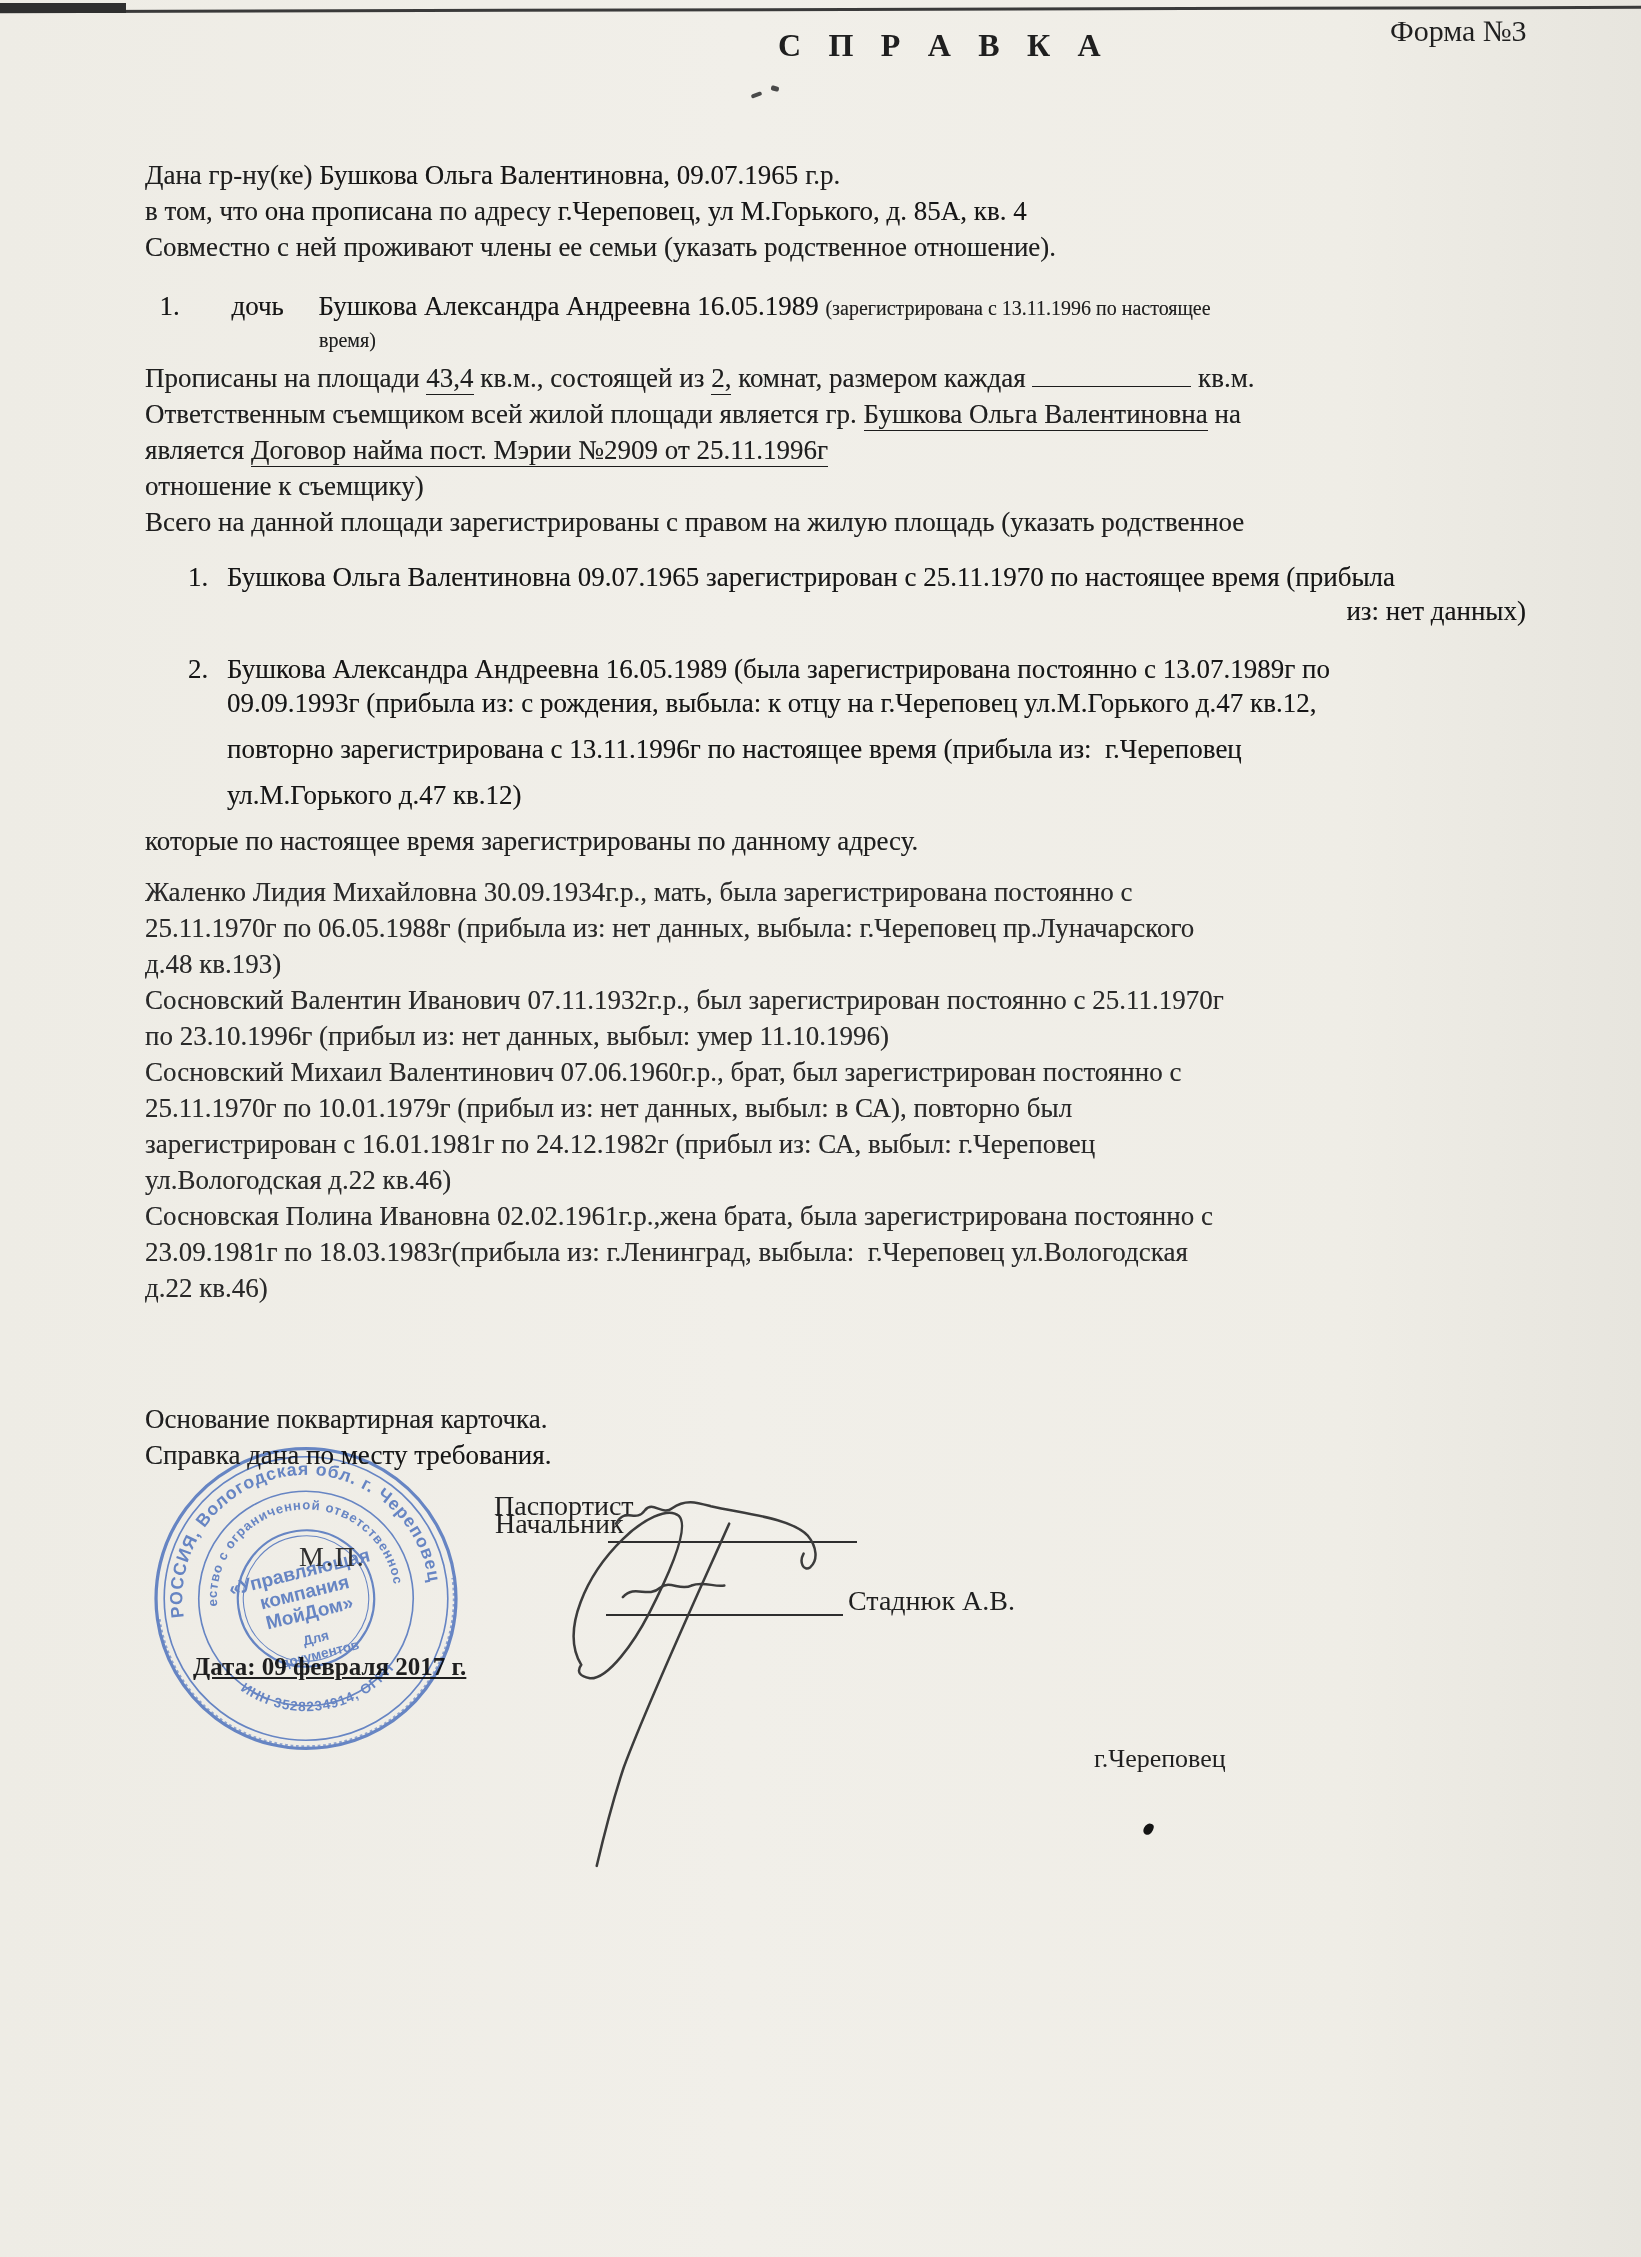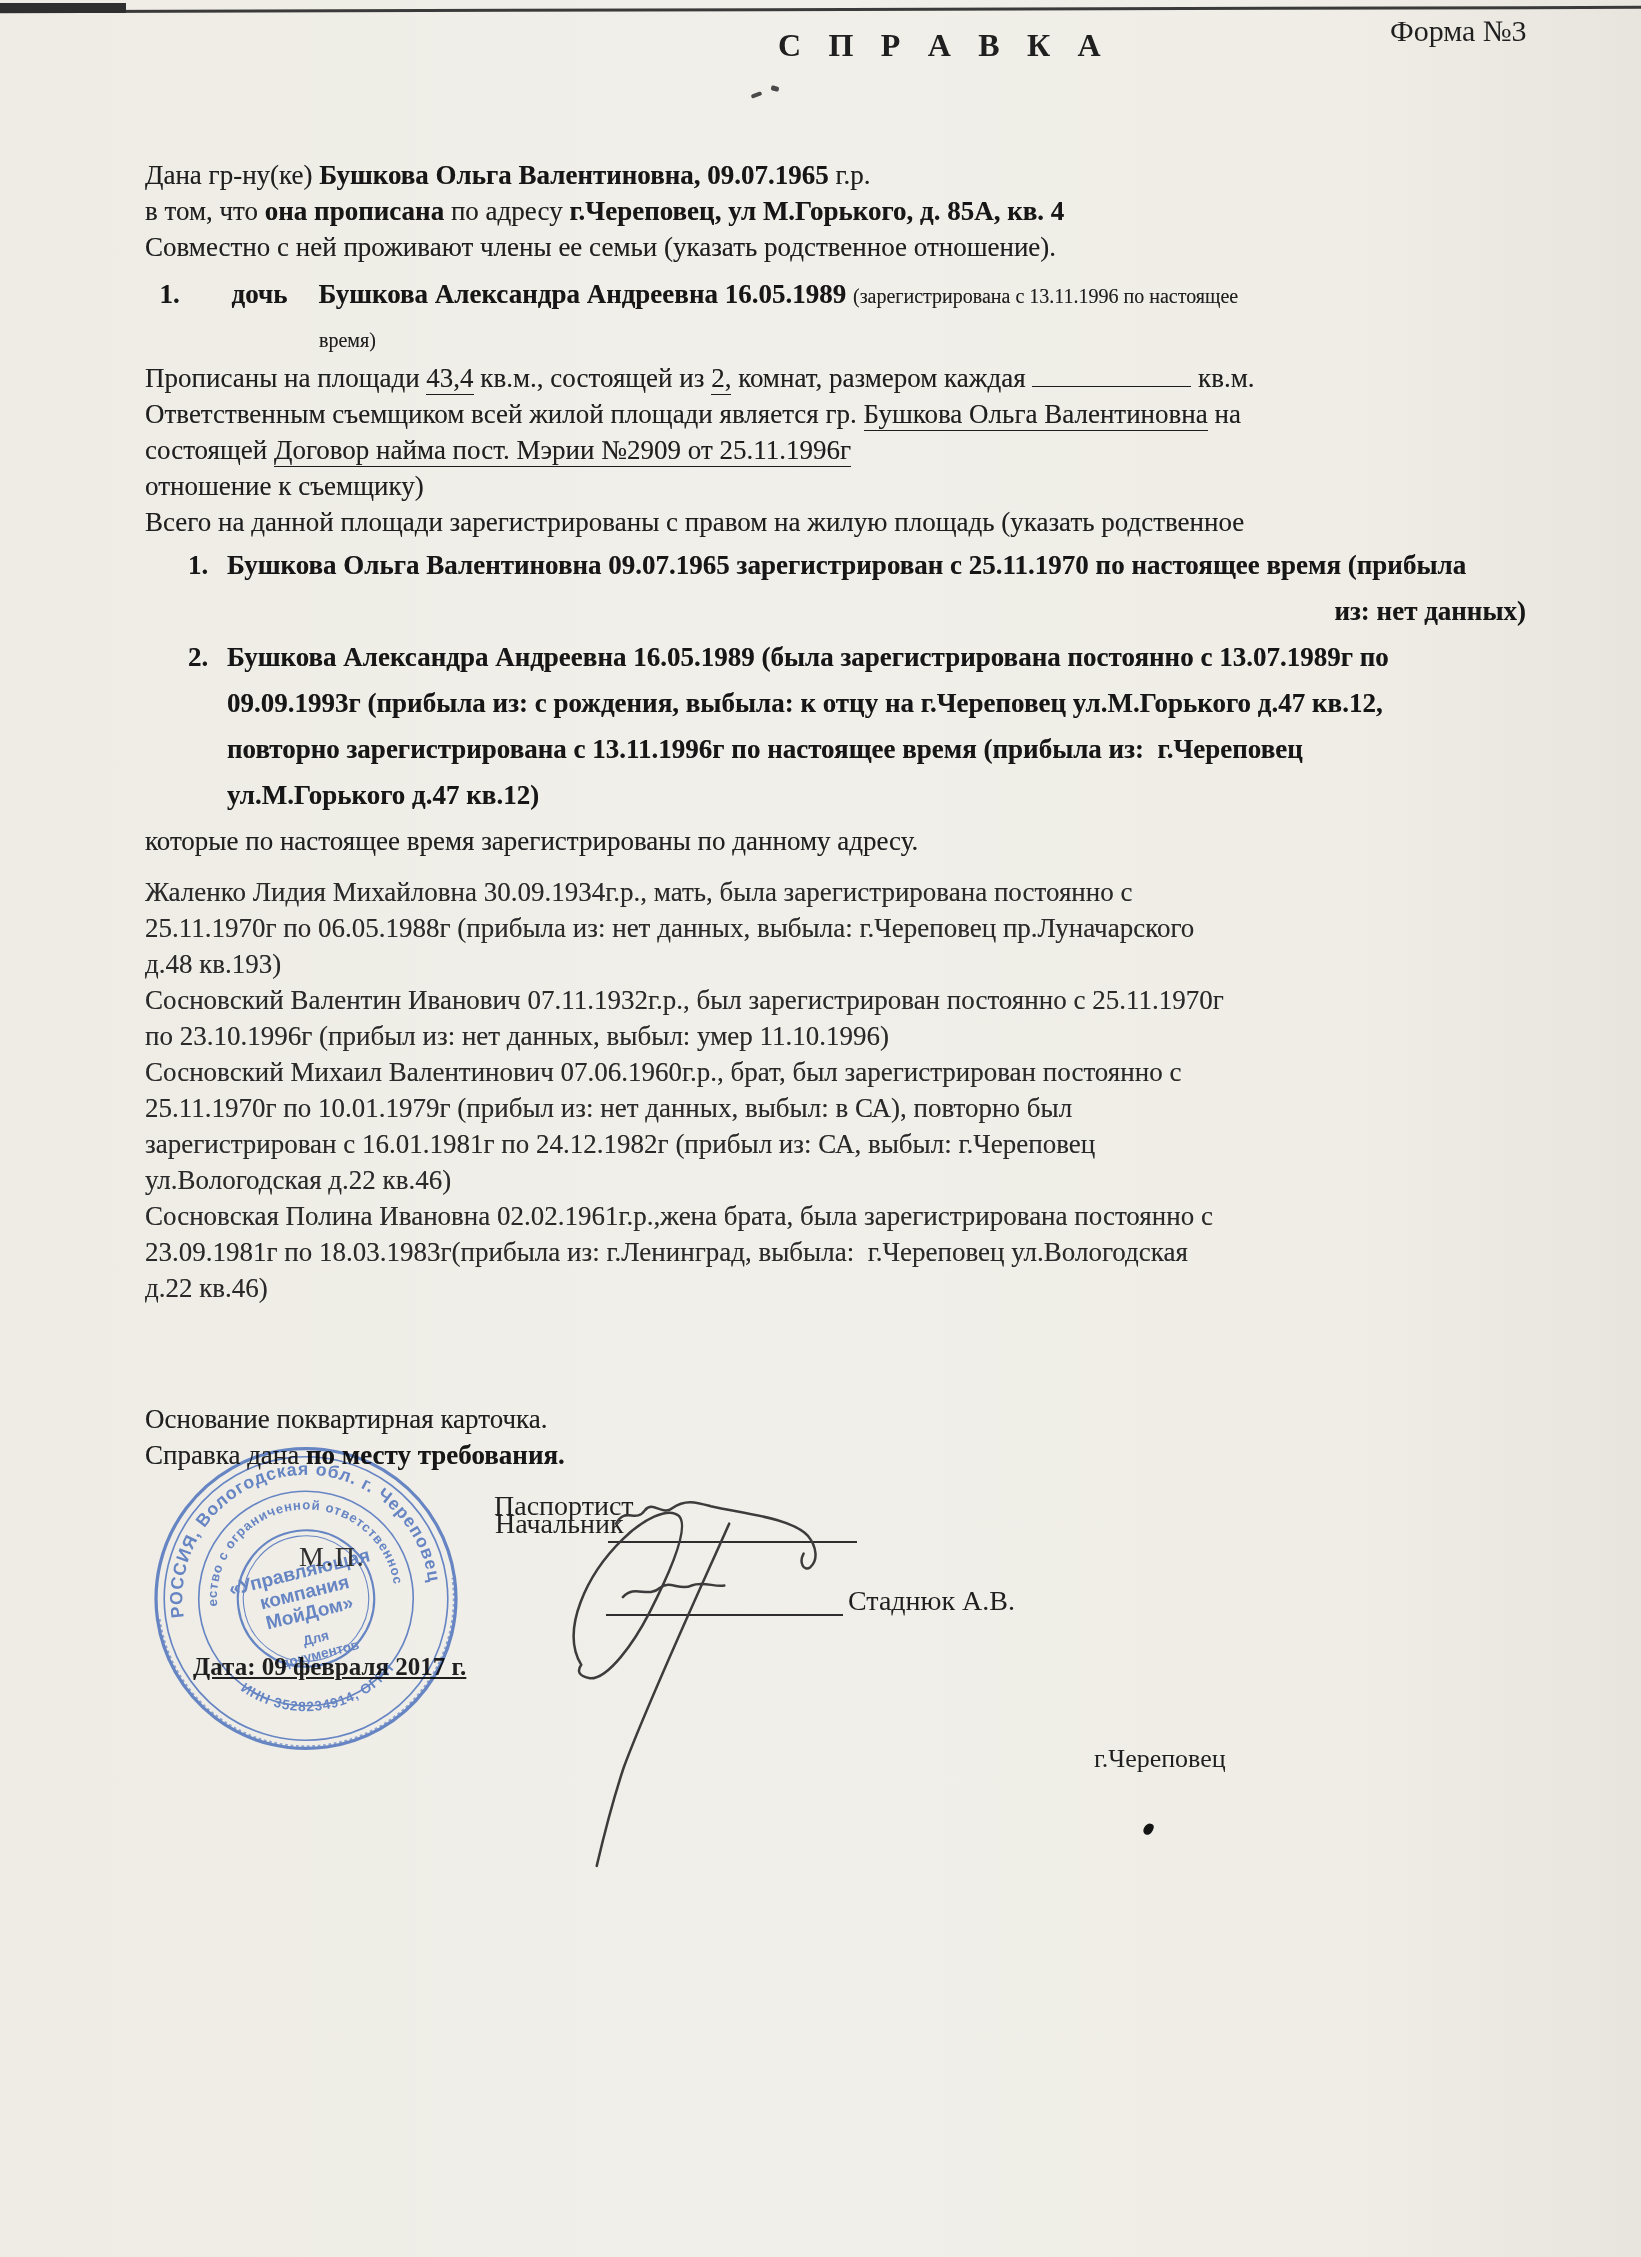--- a/index.html
+++ b/index.html
@@ -19,21 +19,21 @@
   .textcol{position:absolute;left:145px;top:145px;width:1381px;padding-top:11.6px;}
   .block .line{white-space:pre;height:var(--lh);line-height:var(--lh);font-size:27px;
                text-shadow:0 0 0.5px rgba(20,20,20,.4);}
   .b-intro{--lh:36px;}
   .b-family{--lh:44px;margin-top:7.7px;}
   .b-area{--lh:36px;}
   .b-reg{--lh:46px;margin-top:1.9px;}
   .b-note{--lh:36px;margin-top:4.8px;}
   .b-history{--lh:36px;margin-top:15.4px;color:#2a2a2a;}
   .b-basis{--lh:36px;margin-top:95px;}
-  .seg-b{font-weight:bold;color:#161616;}
+  .seg-b{font-weight:normal;color:#161616;margin-top:12px;}
   .seg-u{border-bottom:1.9px solid #1c1c1c;padding-bottom:1px;}
   .seg-sm{font-size:20px;}
   .seg-col{display:inline-block;}
   .seg-blank{display:inline-block;border-bottom:1.9px solid #1c1c1c;height:21px;vertical-align:baseline;}
 
   .abs{position:absolute;white-space:pre;}
   .sig-label{font-size:28px;}
   .sig-line{position:absolute;height:1.9px;background:#2e2e2e;}
   .date-line{font-size:25px;font-weight:bold;text-decoration:underline;}
   .city{font-size:26px;}
@@ -67,21 +67,21 @@
         <div class="line"><span>в том, что </span><span class="seg-b">она прописана</span><span> по адресу </span><span class="seg-b">г.Череповец, ул М.Горького, д. 85А, кв. 4</span></div>
         <div class="line"><span>Совместно с ней проживают члены ее семьи (указать родственное отношение).</span></div>
       </div>
     <div class="block b-family">
         <div class="line" style="padding-left: 14.5px;"><span class="seg-b seg-col" style="width: 72px;">1.</span><span class="seg-b seg-col" style="width: 87px;">дочь</span><span class="seg-b">Бушкова Александра Андреевна 16.05.1989 </span><span class="seg-sm">(зарегистрирована с 13.11.1996 по настоящее</span></div>
         <div class="line" style="padding-left: 174px;"><span class="seg-sm">время)</span></div>
       </div>
     <div class="block b-area">
         <div class="line"><span>Прописаны на площади </span><span class="seg-u">43,4</span><span> кв.м., состоящей из </span><span class="seg-u">2,</span><span> комнат, размером каждая </span><span class="seg-blank" style="width: 159px;"></span><span> кв.м.</span></div>
         <div class="line"><span>Ответственным съемщиком всей жилой площади является гр. </span><span class="seg-u">Бушкова Ольга Валентиновна</span><span> на</span></div>
-        <div class="line"><span>состоящей </span><span class="seg-u">Договор найма пост. Мэрии №2909 от 25.11.1996г</span></div>
+        <div class="line"><span>является </span><span class="seg-u">Договор найма пост. Мэрии №2909 от 25.11.1996г</span></div>
         <div class="line"><span>отношение к съемщику)</span></div>
         <div class="line"><span>Всего на данной площади зарегистрированы с правом на жилую площадь (указать родственное</span></div>
       </div>
     <div class="block b-reg">
         <div class="line" style="padding-left: 43px;"><span class="seg-b seg-col" style="width: 39px;">1.</span><span class="seg-b">Бушкова Ольга Валентиновна 09.07.1965 зарегистрирован с 25.11.1970 по настоящее время (прибыла</span></div>
         <div class="line" style="padding-left: 82px; text-align: right;"><span class="seg-b">из: нет данных)</span></div>
         <div class="line" style="padding-left: 43px;"><span class="seg-b seg-col" style="width: 39px;">2.</span><span class="seg-b">Бушкова Александра Андреевна 16.05.1989 (была зарегистрирована постоянно с 13.07.1989г по</span></div>
         <div class="line" style="padding-left: 82px;"><span class="seg-b">09.09.1993г (прибыла из: с рождения, выбыла: к отцу на г.Череповец ул.М.Горького д.47 кв.12,</span></div>
         <div class="line" style="padding-left: 82px;"><span class="seg-b">повторно зарегистрирована с 13.11.1996г по настоящее время (прибыла из:  г.Череповец</span></div>
         <div class="line" style="padding-left: 82px;"><span class="seg-b">ул.М.Горького д.47 кв.12)</span></div>

